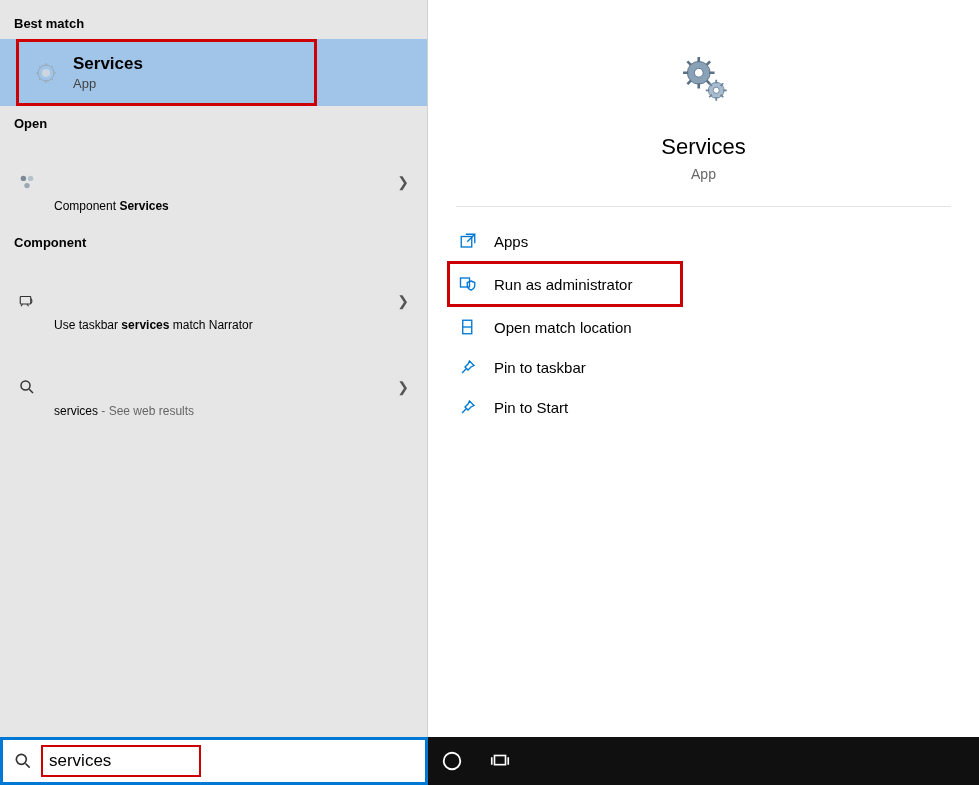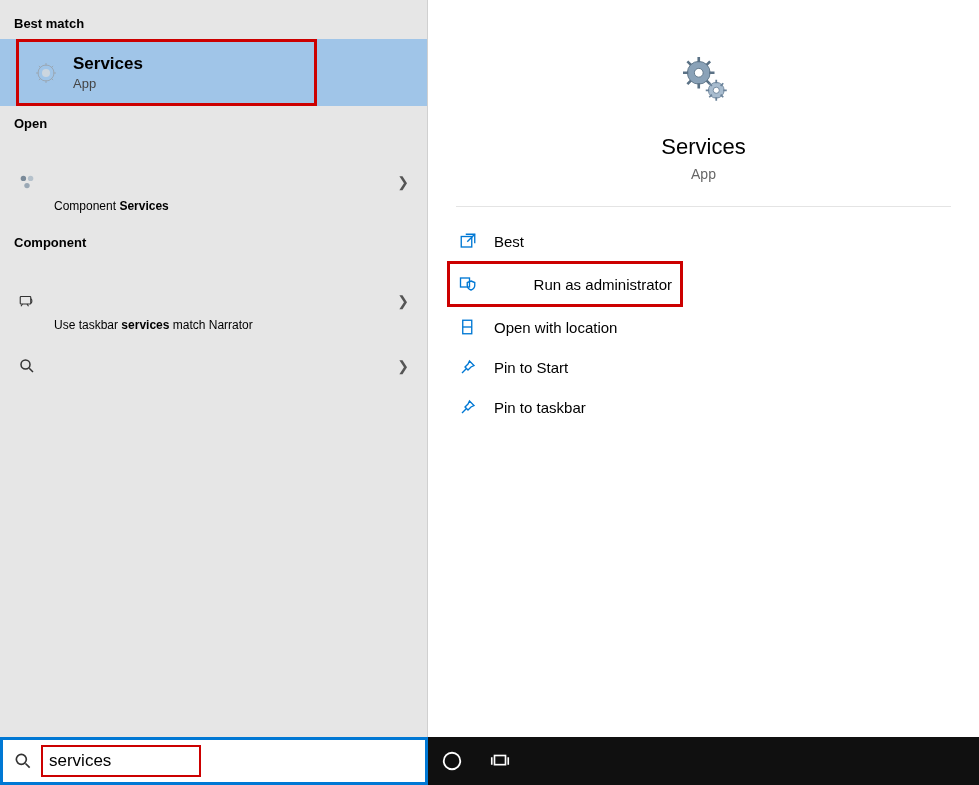--- a/index.html
+++ b/index.html
@@ -135,21 +135,20 @@
       width: 20px;
       height: 20px;
       display: flex;
       align-items: center;
       justify-content: center;
     }
     .action-highlight {
       border: 3px solid #cc0000;
       margin-left: -3px;
       width: 236px;
-      justify-content: space-between;
     }
     
     .taskbar {
       height: 48px;
       background: #101010;
       display: flex;
       align-items: stretch;
     }
     .searchbar-wrap {
       width: 428px;
@@ -253,20 +252,23 @@
       <div class="chevron">❯</div>
     </div>
 
 
     <div class="list-item">
       <div class="icon-slot">
         <svg viewBox="0 0 24 24" width="18" height="18" fill="none" stroke="#333" stroke-width="2">
           <circle cx="10" cy="10" r="6"></circle>
             <path d="M15 15l5 5"></path>
         </svg>
+      </div>
+      <div class="label">
+        <span>services</span><span style="color:#666"> - See web results</span>
       </div>
       <div class="chevron">❯</div>
     </div>
 
   </div>
 
   <div class="right-panel">
 
     <div class="app-hero">
       <div class="big-gear">
@@ -290,59 +292,59 @@
     <div class="action-list">
 
       <div class="action-item">
         <div class="aicon">
           <svg viewBox="0 0 24 24" width="18" height="18" fill="none" stroke="#0078d4" stroke-width="1.8">
             <rect x="3" y="6" width="14" height="14"></rect>
               <path d="M9 3h12v12"></path>
               <path d="M21 3L11 13"></path>
           </svg>
         </div>
-        <span>Best</span>
+        <span>Apps</span>
       </div>
 
       <div class="action-item action-highlight">
         <div class="aicon">
           <svg viewBox="0 0 24 24" width="18" height="18" fill="none" stroke="#0078d4" stroke-width="1.8">
             <rect x="2" y="4" width="12" height="12"></rect>
             <path d="M16 8l5 2v4c0 4-5 6-5 6s-5-2-5-6v-4l5-2z"></path>
           </svg>
         </div>
         <span>Run as administrator</span>
       </div>
 
       <div class="action-item">
         <div class="aicon">
           <svg viewBox="0 0 24 24" width="18" height="18" fill="none" stroke="#0078d4" stroke-width="1.8">
             <rect x="5" y="3" width="12" height="18"></rect>
               <path d="M5 12h12"></path>
           </svg>
         </div>
-        <span>Open with location</span>
+        <span>Open match location</span>
       </div>
 
       <div class="action-item">
         <div class="aicon">
           <svg viewBox="0 0 24 24" width="18" height="18" fill="none" stroke="#0078d4" stroke-width="1.8">
             <path d="M14 4l6 6-4 2-4 4-2-2-6 6 6-6-2-2 4-4 2-4z"></path>
           </svg>
         </div>
+        <span>Pin to taskbar</span>
+      </div>
+
+      <div class="action-item">
+        <div class="aicon">
+          <svg viewBox="0 0 24 24" width="18" height="18" fill="none" stroke="#0078d4" stroke-width="1.8">
+            <path d="M14 4l6 6-4 2-4 4-2-2-6 6 6-6-2-2 4-4 2-4z"></path>
+          </svg>
+        </div>
         <span>Pin to Start</span>
-      </div>
-
-      <div class="action-item">
-        <div class="aicon">
-          <svg viewBox="0 0 24 24" width="18" height="18" fill="none" stroke="#0078d4" stroke-width="1.8">
-            <path d="M14 4l6 6-4 2-4 4-2-2-6 6 6-6-2-2 4-4 2-4z"></path>
-          </svg>
-        </div>
-        <span>Pin to taskbar</span>
       </div>
 
     </div>
   </div>
 </div>
 
 <div class="taskbar">
   <div class="searchbar-wrap">
     <svg viewBox="0 0 24 24" width="20" height="20" fill="none" stroke="#333" stroke-width="2">
       <circle cx="10" cy="10" r="6"></circle>

